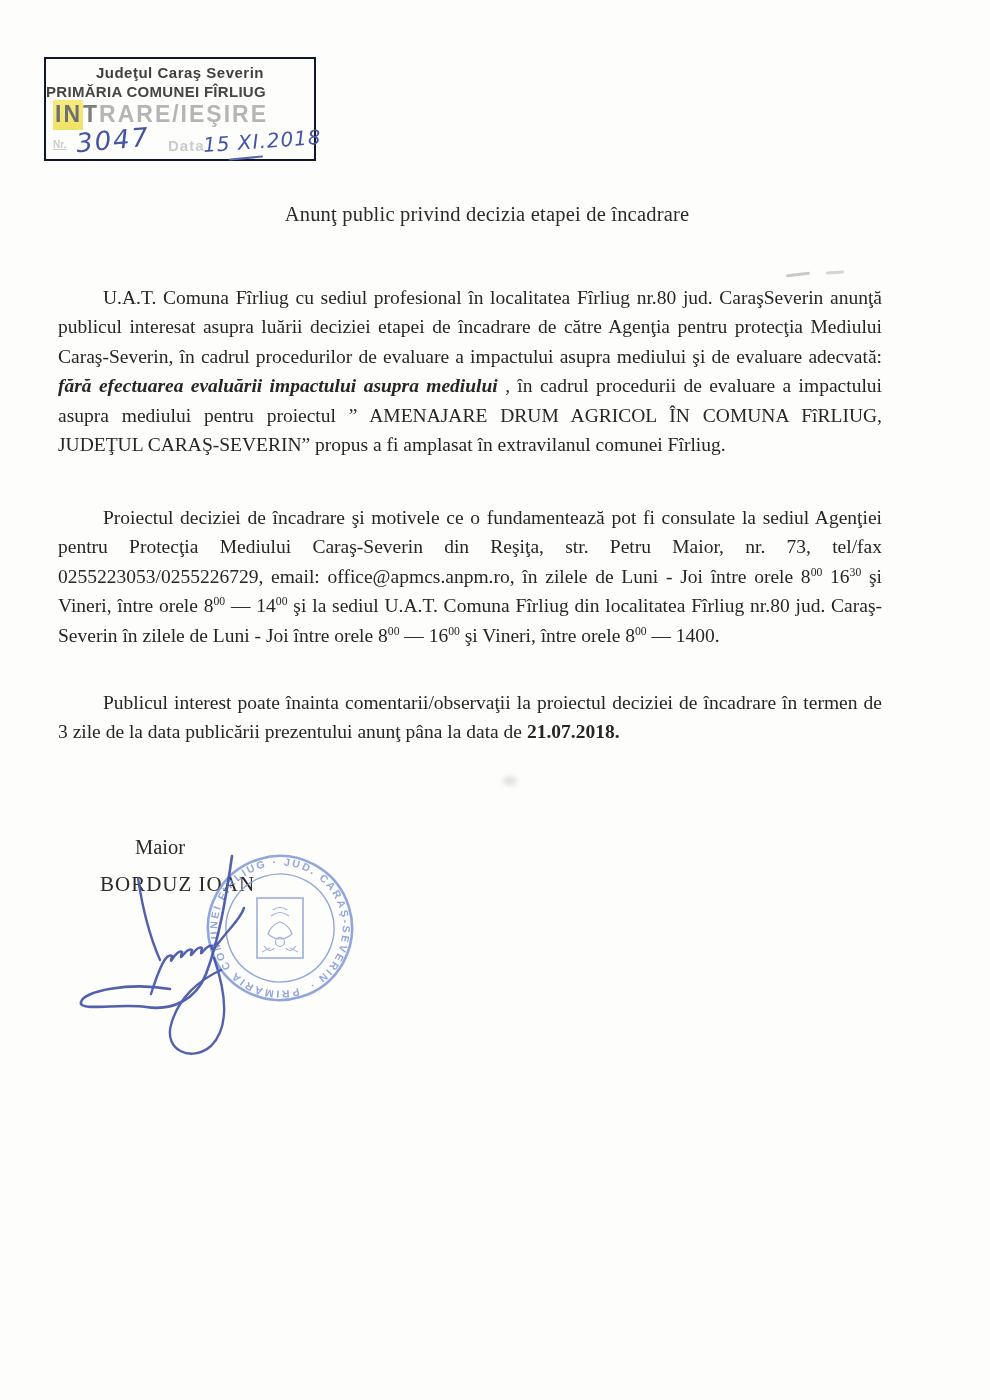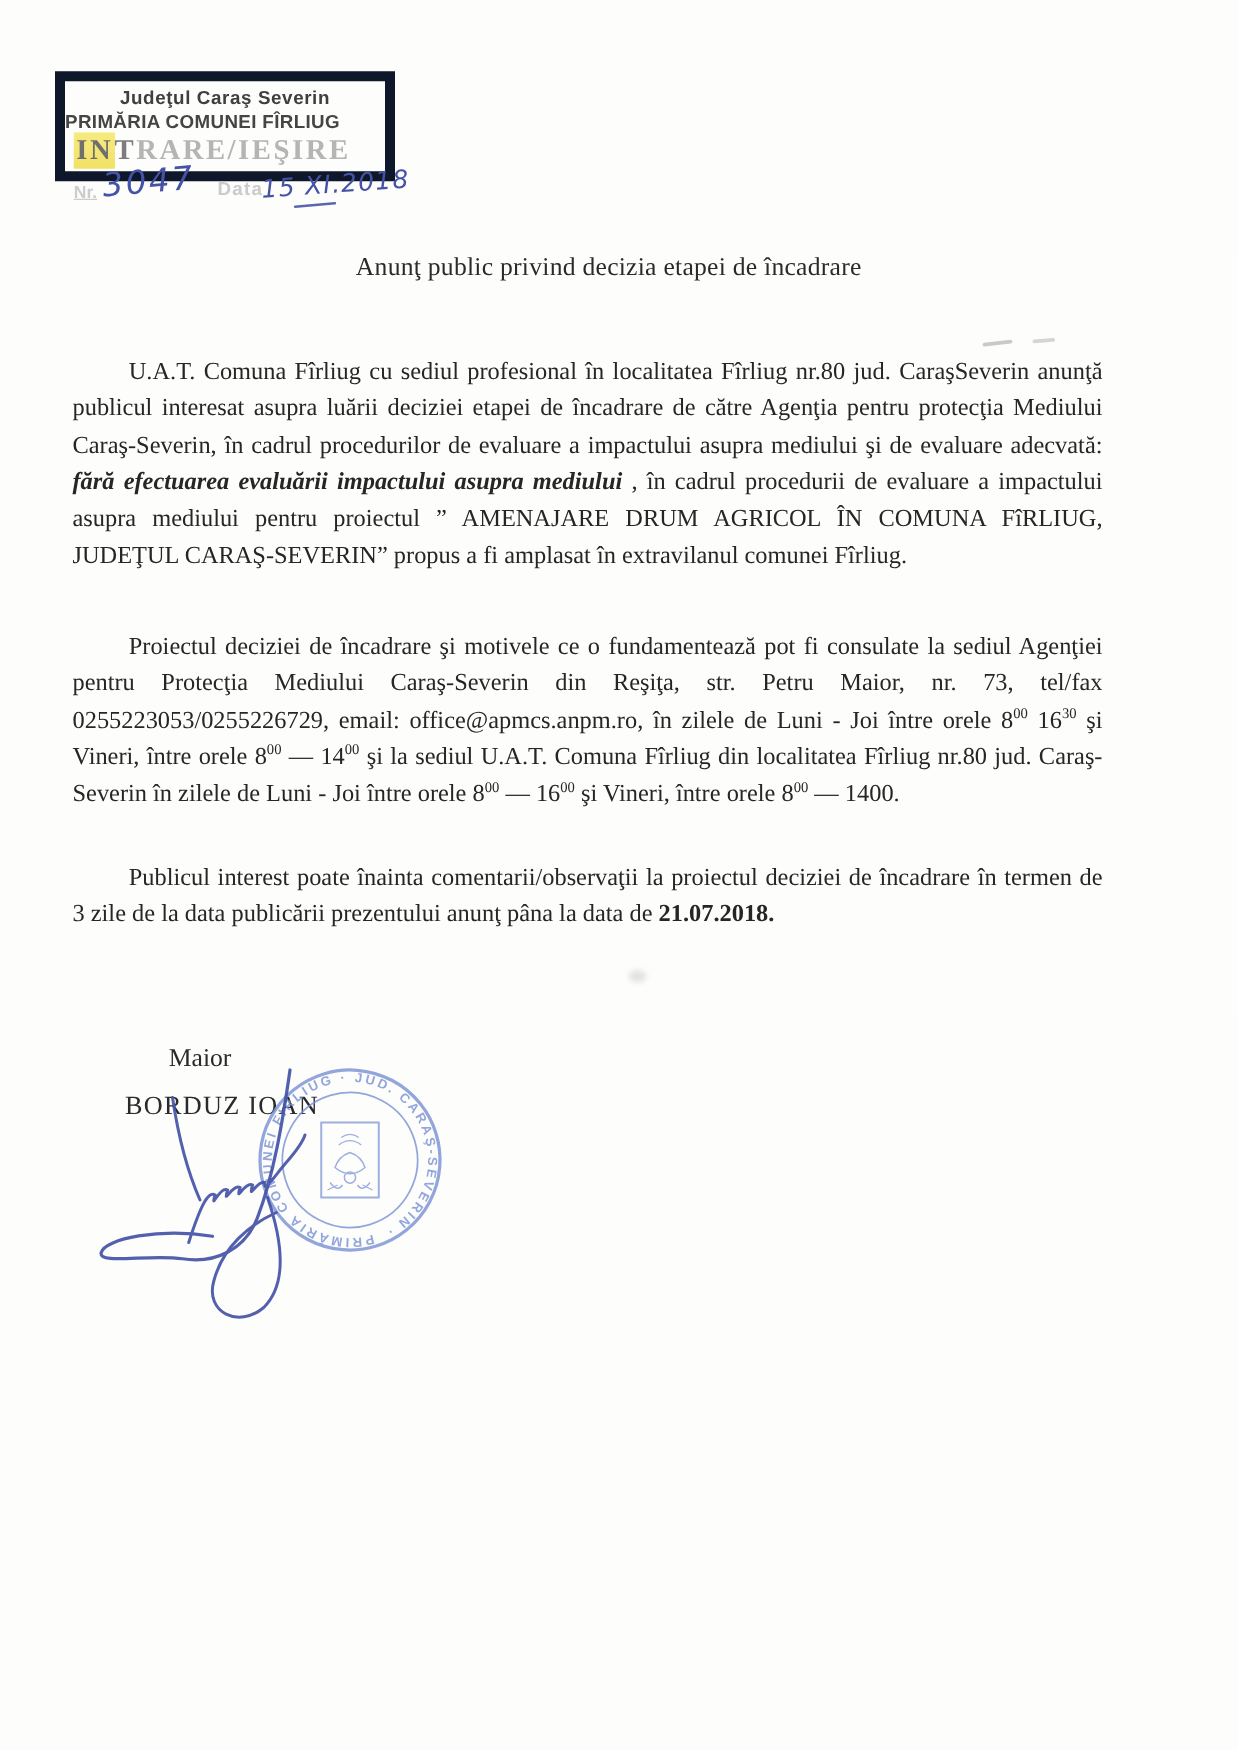--- a/index.html
+++ b/index.html
@@ -11,51 +11,50 @@
     background: #fdfdfc;
     overflow: hidden;
     font-family: "Liberation Serif", serif;
     color: #232323;
   }
 
   
   .reg-box {
     position: absolute;
     left: 44px; top: 57px;
-    width: 272px; height: 88px;
-    border: 8px solid #0f172a;
+    width: 272px; height: 104px;
+    border: 2px solid #0f172a;
     font-family: "Liberation Sans", sans-serif;
   }
   .reg-line1 {
     position: absolute; top: 5px; left: 0; right: 0;
     text-align: center;
     font-weight: bold; font-size: 15px; color: #3f3f3f;
     letter-spacing: 0.5px;
   }
   .reg-line2 {
     position: absolute; top: 24px; left: 0; right: 0;
     font-weight: bold; font-size: 15px; color: #454545;
     letter-spacing: 0.3px;
   }
   .reg-inout {
     position: absolute; top: 42px; left: 7px;
     font-weight: bold; font-size: 23px; letter-spacing: 2px;
     white-space: nowrap;
-    font-family: Liberation Serif, serif;
   }
   .inout-hl {
     color: #6f6f6f;
     background: linear-gradient(180deg, #f6ea7d 10%, #f1e268 90%);
     padding: 1px 1px 3px 2px;
   }
   .inout-mid { color: #7d7d7d; }
   .inout-rest { color: #b5b5b5; }
   .reg-nr-label {
     position: absolute; left: 7px; top: 80px;
-    font-size: 14px; color: #cccccc; font-weight: bold; text-decoration: underline;
+    font-size: 10px; color: #cccccc; font-weight: bold; text-decoration: underline;
   }
   .reg-number {
     position: absolute; left: 30px; top: 66px;
     font-family: "DejaVu Sans", sans-serif;
     font-style: italic;
     font-size: 26px; color: #4553a6;
     transform: rotate(-5deg);
     letter-spacing: 2px;
   }
   .reg-date-label {

